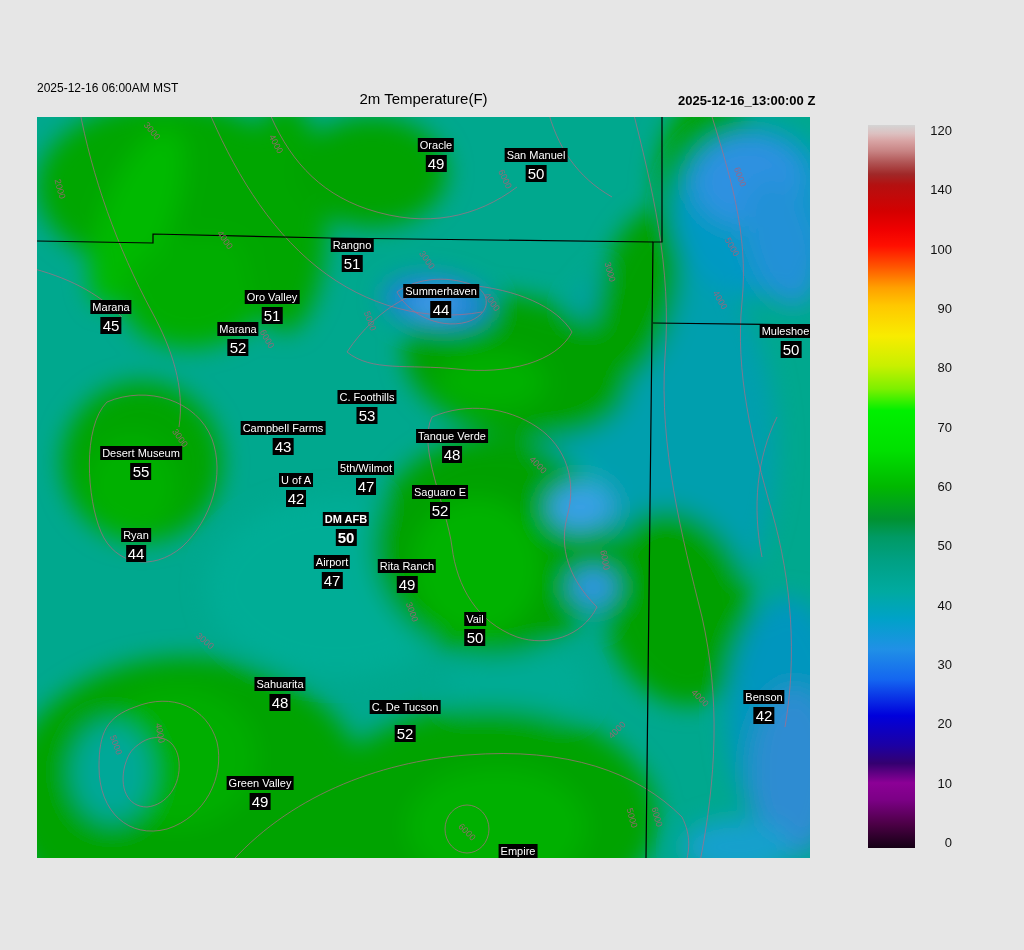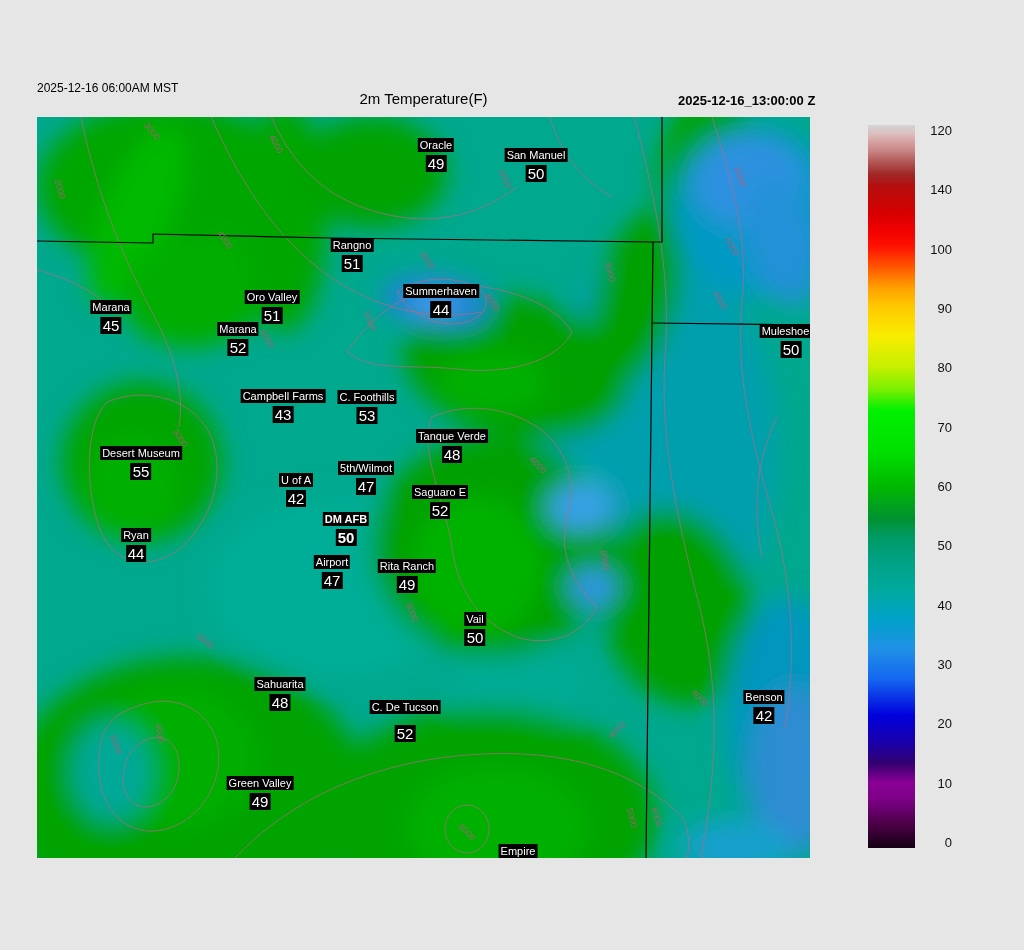--- a/index.html
+++ b/index.html
@@ -154,21 +154,21 @@
         <span class="st-value">44</span>
       </div>
       <div class="station" style="left: 754px; top: 207px;">
         <span class="st-name">Muleshoe R</span>
         <span class="st-value">50</span>
       </div>
       <div class="station" style="left: 330px; top: 273px;">
         <span class="st-name">C. Foothills</span>
         <span class="st-value">53</span>
       </div>
-      <div class="station" style="left: 246px; top: 272px; justify-content: flex-end;">
+      <div class="station" style="left: 246px; top: 304px; justify-content: flex-end;">
         <span class="st-name">Campbell Farms</span>
         <span class="st-value">43</span>
       </div>
       <div class="station" style="left: 415px; top: 312px;">
         <span class="st-name">Tanque Verde</span>
         <span class="st-value">48</span>
       </div>
       <div class="station" style="left: 104px; top: 329px;">
         <span class="st-name">Desert Museum</span>
         <span class="st-value">55</span>

